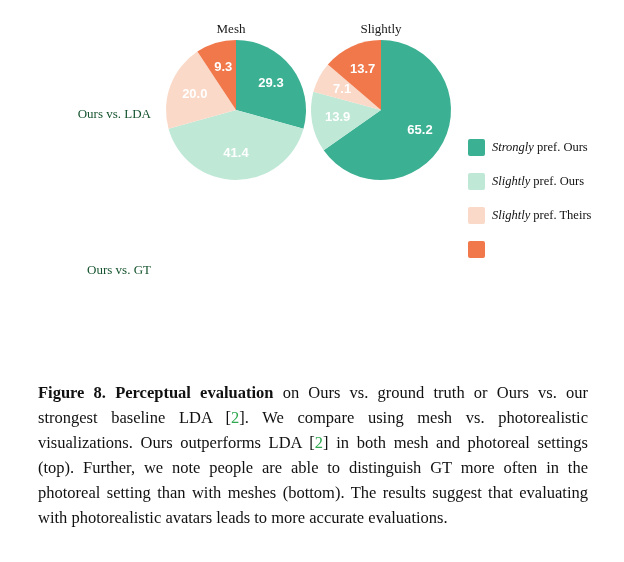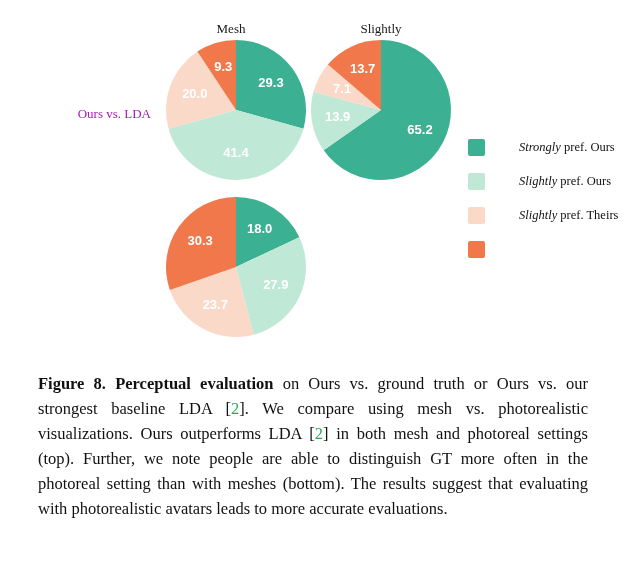--- a/index.html
+++ b/index.html
@@ -27,21 +27,21 @@
     font-family: "Liberation Serif", serif;
     font-size: 13px;
     color: #1a1a1a;
     text-align: center;
     white-space: nowrap;
   }
   .row-label {
     position: absolute;
     font-family: "Liberation Serif", serif;
     font-size: 13px;
-    color: #a21caf;
+    color: #14532d;
     text-align: right;
     white-space: nowrap;
   }
   .pie-wrap {
     position: absolute;
   }
   .pie-svg {
     display: block;
     overflow: visible;
   }
@@ -73,26 +73,25 @@
     margin-right: 7px;
   }
   .legend-text {
     font-family: "Liberation Serif", serif;
     font-size: 12.5px;
     color: #111111;
     white-space: nowrap;
   }
   .legend-text .em {
     font-style: italic;
-    margin-left: 27px;
   }
   #caption {
     position: absolute;
     left: 38px;
-    top: 371px;
+    top: 380px;
     width: 550px;
     font-family: "Liberation Serif", serif;
     font-size: 16.5px;
     line-height: 1.52;
     text-align: justify;
     color: #111111;
   }
   #caption .figno {
     font-weight: 700;
   }
@@ -105,20 +104,21 @@
 </style>
 </head>
 <body>
 
 <div id="figure">
 
   <div class="col-title" style="left:165px; top:21px; width:100px;">Mesh</div>
   <div class="col-title" style="left:315px; top:21px; width:100px;">Slightly</div>
 
   <div class="row-label" style="left:10px; top:106px; width:125px;">Ours vs. LDA</div>
+  <div class="row-label" style="left:10px; top:262px; width:125px;">Ours vs. GT</div>
 
   <div class="pie-wrap" style="left:149px; top:39px;">
     <svg class="pie-svg" width="142" height="142" viewBox="0 0 142 142">
       <g class="pie-slices">
           <path d="M 71 71 L 71.00 1.00 A 70 70 0 0 1 138.46 89.68 Z" fill="#3cb093"></path>
           <path d="M 71 71 L 138.46 89.68 A 70 70 0 0 1 3.54 89.68 Z" fill="#bfe8d6"></path>
           <path d="M 71 71 L 3.54 89.68 A 70 70 0 0 1 32.38 12.61 Z" fill="#fad9c8"></path>
           <path d="M 71 71 L 32.38 12.61 A 70 70 0 0 1 71.00 1.00 Z" fill="#f0784b"></path>
         </g>
       <g class="pie-labels">
@@ -140,36 +140,20 @@
         </g>
       <g class="pie-labels">
           <text class="slice-label" x="110.0" y="91.3">65.2</text>
           <text class="slice-label" x="27.7" y="78.6">13.9</text>
           <text class="slice-label" x="32.1" y="50.5">7.1</text>
           <text class="slice-label" x="52.6" y="31.0">13.7</text>
         </g>
     </svg>
   </div>
 
-  <div class="pie-wrap" style="left:149px; top:196px;">
-    <svg class="pie-svg" width="142" height="142" viewBox="0 0 142 142">
-      <g class="pie-slices">
-          <path d="M 71 71 L 71.00 1.00 A 70 70 0 0 1 134.37 41.27 Z" fill="#3cb093"></path>
-          <path d="M 71 71 L 134.37 41.27 A 70 70 0 0 1 88.64 138.74 Z" fill="#bfe8d6"></path>
-          <path d="M 71 71 L 88.64 138.74 A 70 70 0 0 1 4.89 94.01 Z" fill="#fad9c8"></path>
-          <path d="M 71 71 L 4.89 94.01 A 70 70 0 0 1 71.00 1.00 Z" fill="#f0784b"></path>
-        </g>
-      <g class="pie-labels">
-          <text class="slice-label" x="94.6" y="33.9">18.0</text>
-          <text class="slice-label" x="110.8" y="89.7">27.9</text>
-          <text class="slice-label" x="50.3" y="109.8">23.7</text>
-          <text class="slice-label" x="35.1" y="45.5">30.3</text>
-        </g>
-    </svg>
-  </div>
 
 
   <div class="legend">
     <div class="legend-row">
       <span class="legend-swatch" style="background: rgb(60, 176, 147);"></span>
       <span class="legend-text"><span class="em">Strongly</span><span> pref. Ours</span></span>
     </div>
     <div class="legend-row">
       <span class="legend-swatch" style="background: rgb(191, 232, 214);"></span>
       <span class="legend-text"><span class="em">Slightly</span><span> pref. Ours</span></span>

